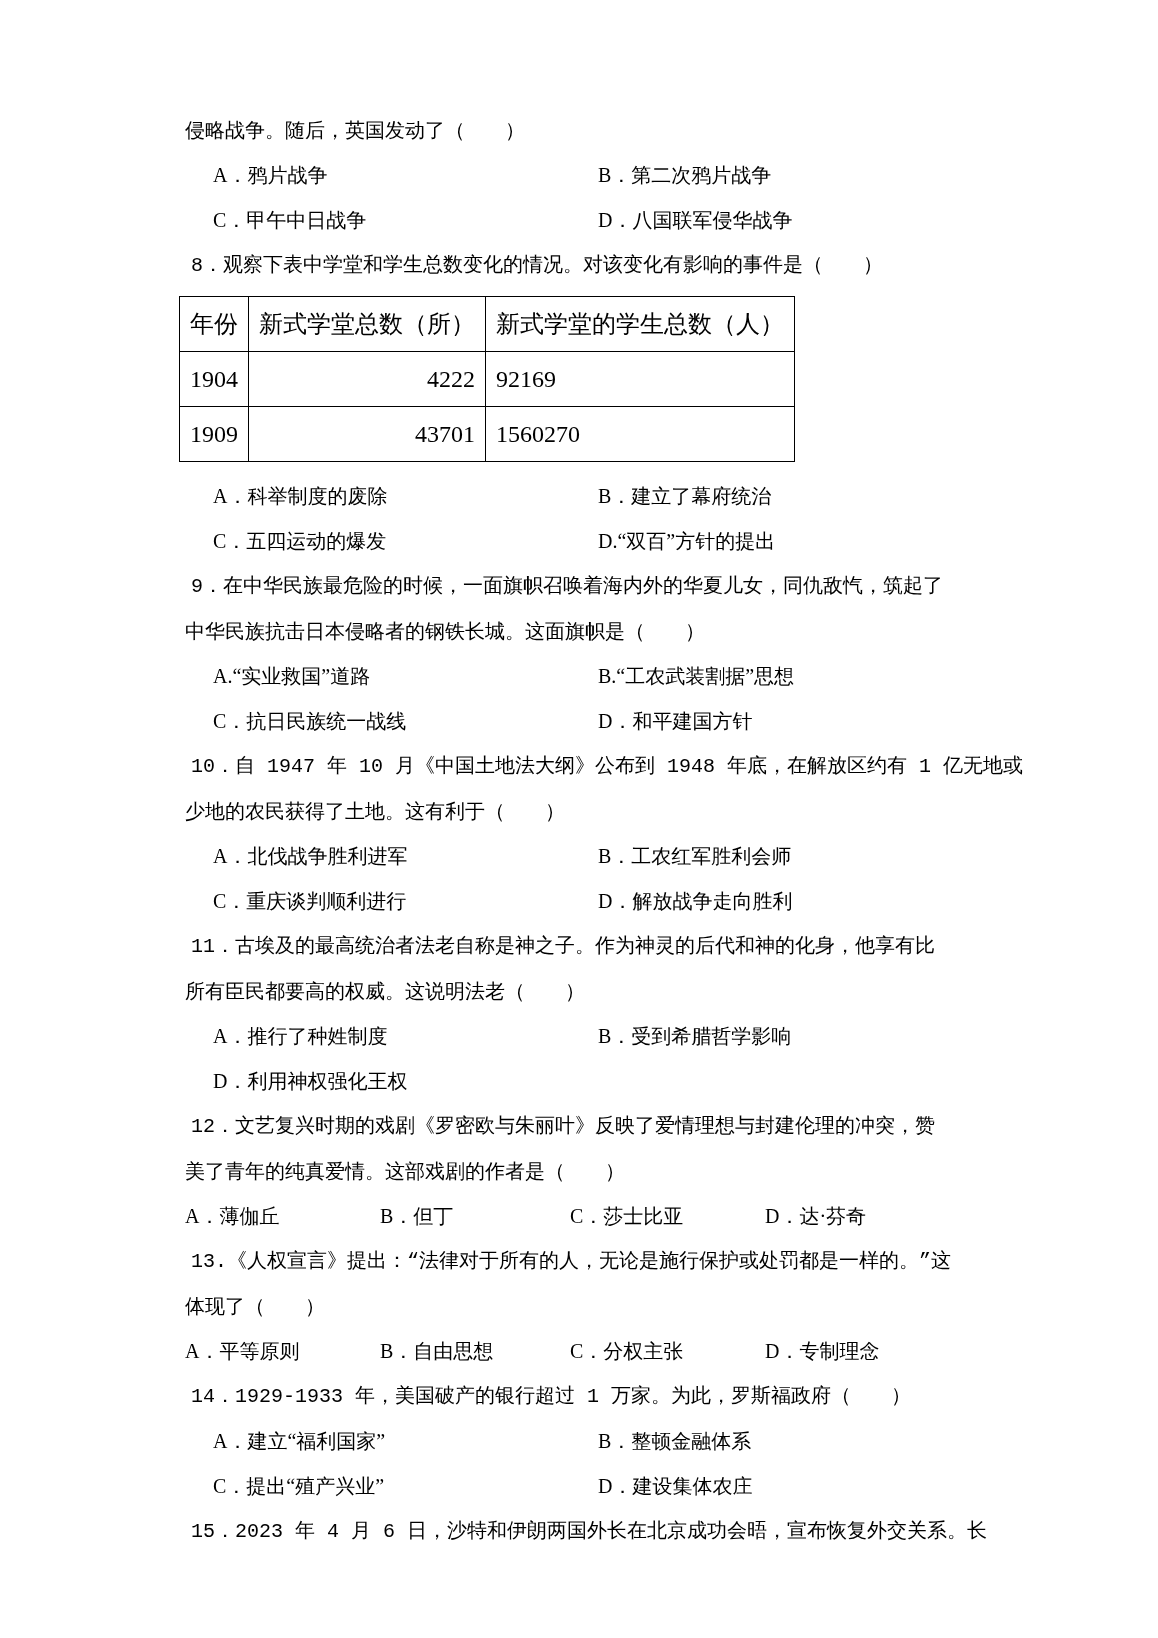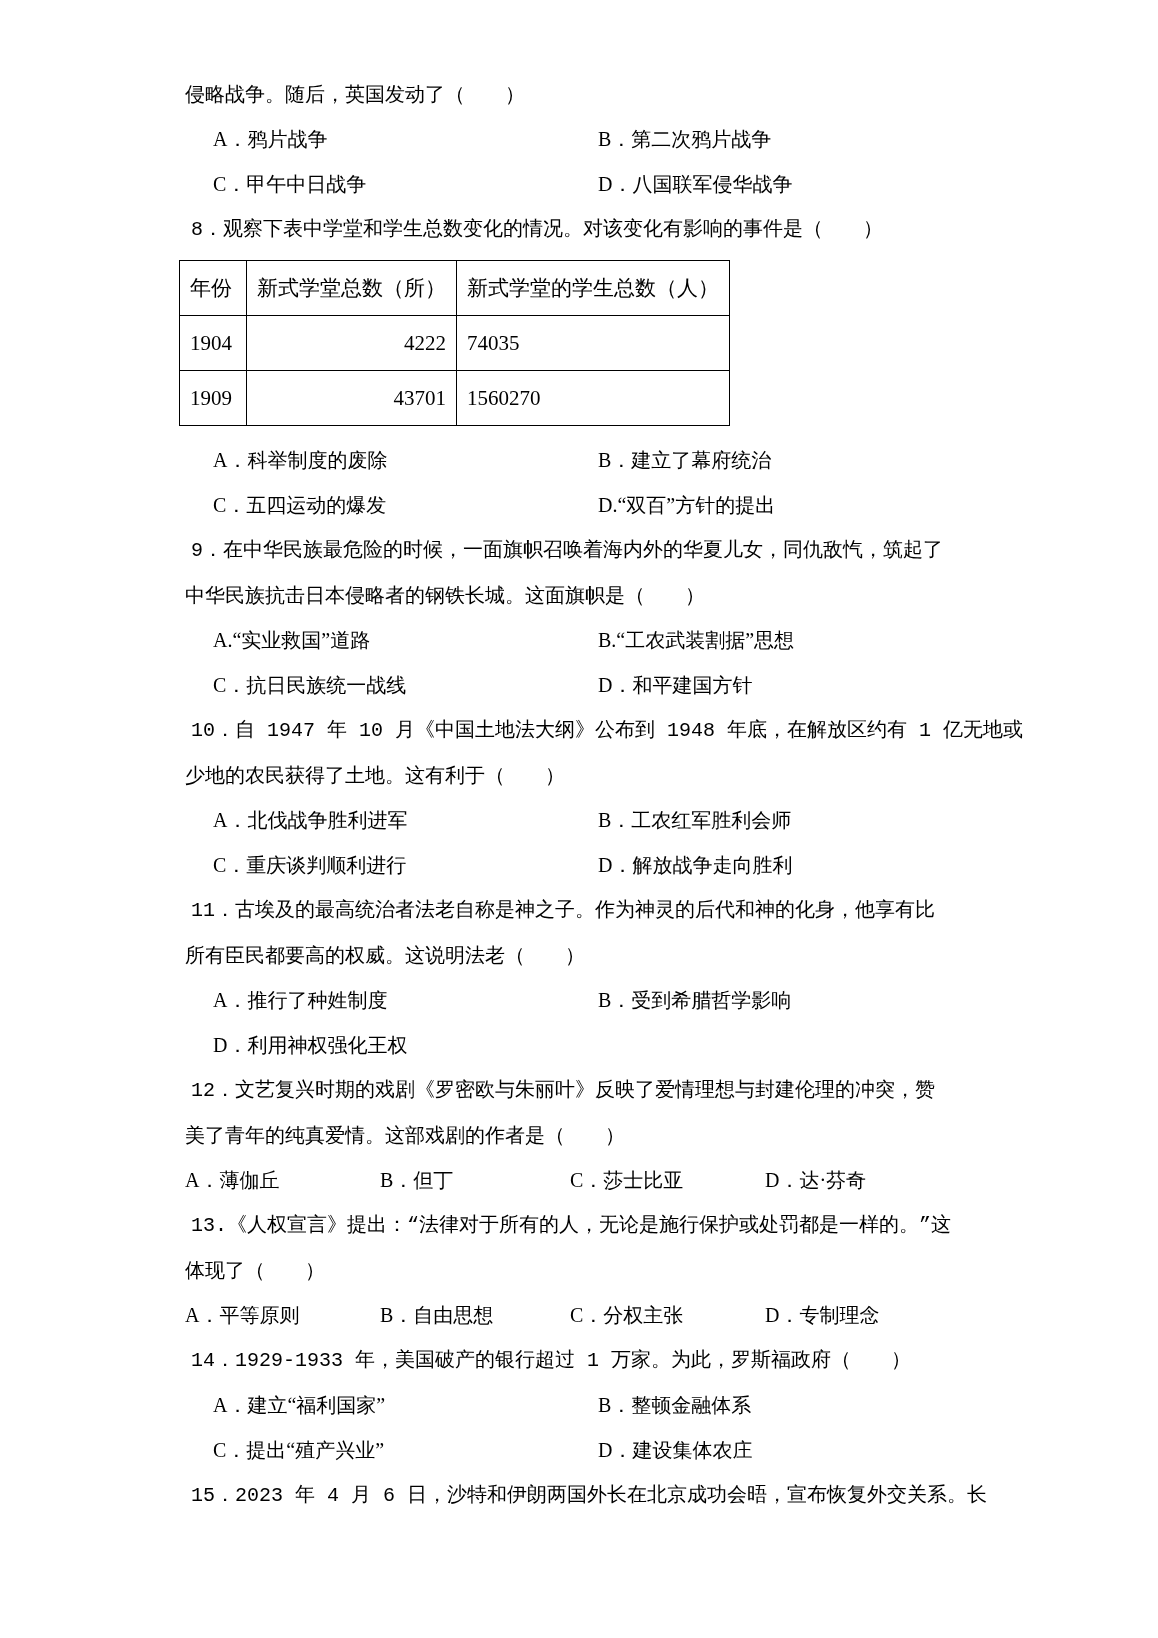--- a/index.html
+++ b/index.html
@@ -11,21 +11,21 @@
     width: 1158px;
     height: 1638px;
     color: #000000;
     font-family: "Liberation Serif", "DejaVu Serif", serif;
     overflow: hidden;
   }
   .page {
     box-sizing: border-box;
     width: 1158px;
     height: 1638px;
-    padding: 72px 180px 0 185px;
+    padding: 108px 180px 0 185px;
     font-size: 20px;
   }
   .line {
     line-height: 45px;
     height: 45px;
     white-space: nowrap;
   }
   .stem { text-indent: 6px; font-family: Liberation Mono, monospace; }
   .opts2 {
     display: grid;
@@ -43,21 +43,21 @@
     white-space: nowrap;
   }
   table.data-table {
     border-collapse: collapse;
     margin: 8px 0 12px -6px;
   }
   table.data-table td {
     border: 1px solid #000000;
     height: 54px;
     padding: 0 10px;
-    font-size: 21px;
+    font-size: 24px;
     white-space: nowrap;
     vertical-align: middle;
   }
   td.c0 { width: 46px; }
   td.c1 { width: 180px; text-align: right; }
   td.c2 { width: 240px; }
 </style>
 </head>
 <body>
 
@@ -77,21 +77,21 @@
   <table class="data-table">
     <tbody>
         <tr>
       <td class="c0">年份</td>
       <td class="c1">新式学堂总数（所）</td>
       <td class="c2">新式学堂的学生总数（人）</td>
     </tr>
     <tr>
       <td class="c0">1904</td>
       <td class="c1">4222</td>
-      <td class="c2">74035</td>
+      <td class="c2">92169</td>
     </tr>
     <tr>
       <td class="c0">1909</td>
       <td class="c1">43701</td>
       <td class="c2">1560270</td>
     </tr>
   </tbody>
     </table>
   <div class="opts2">
     <span>A．科举制度的废除</span>

